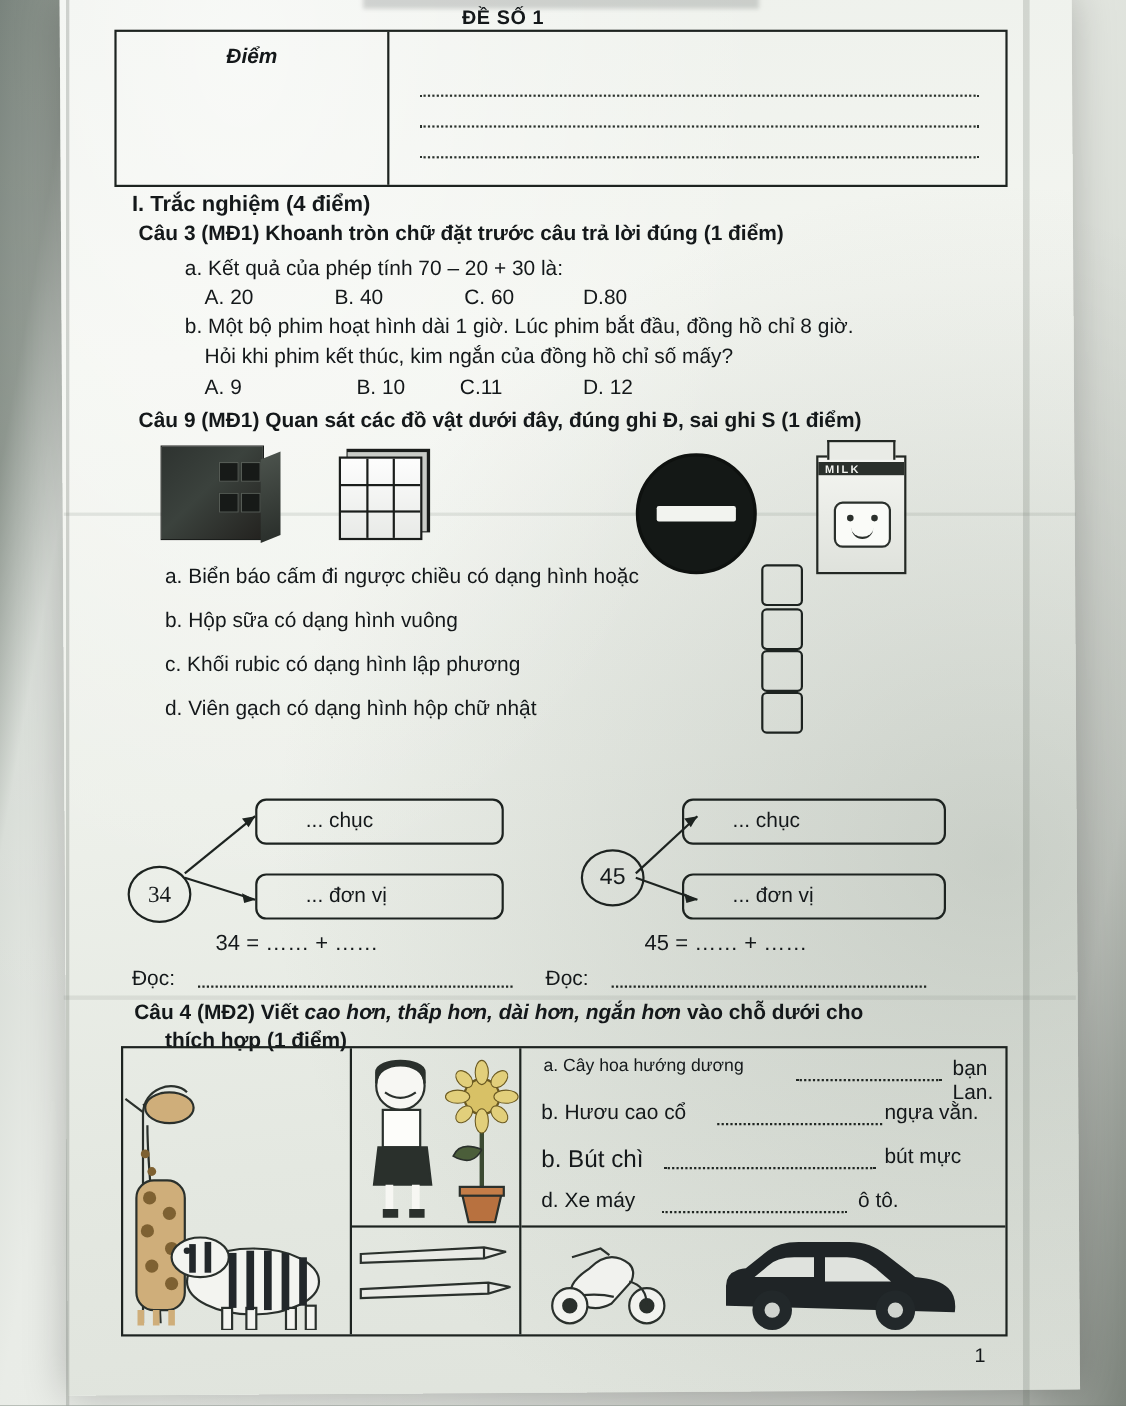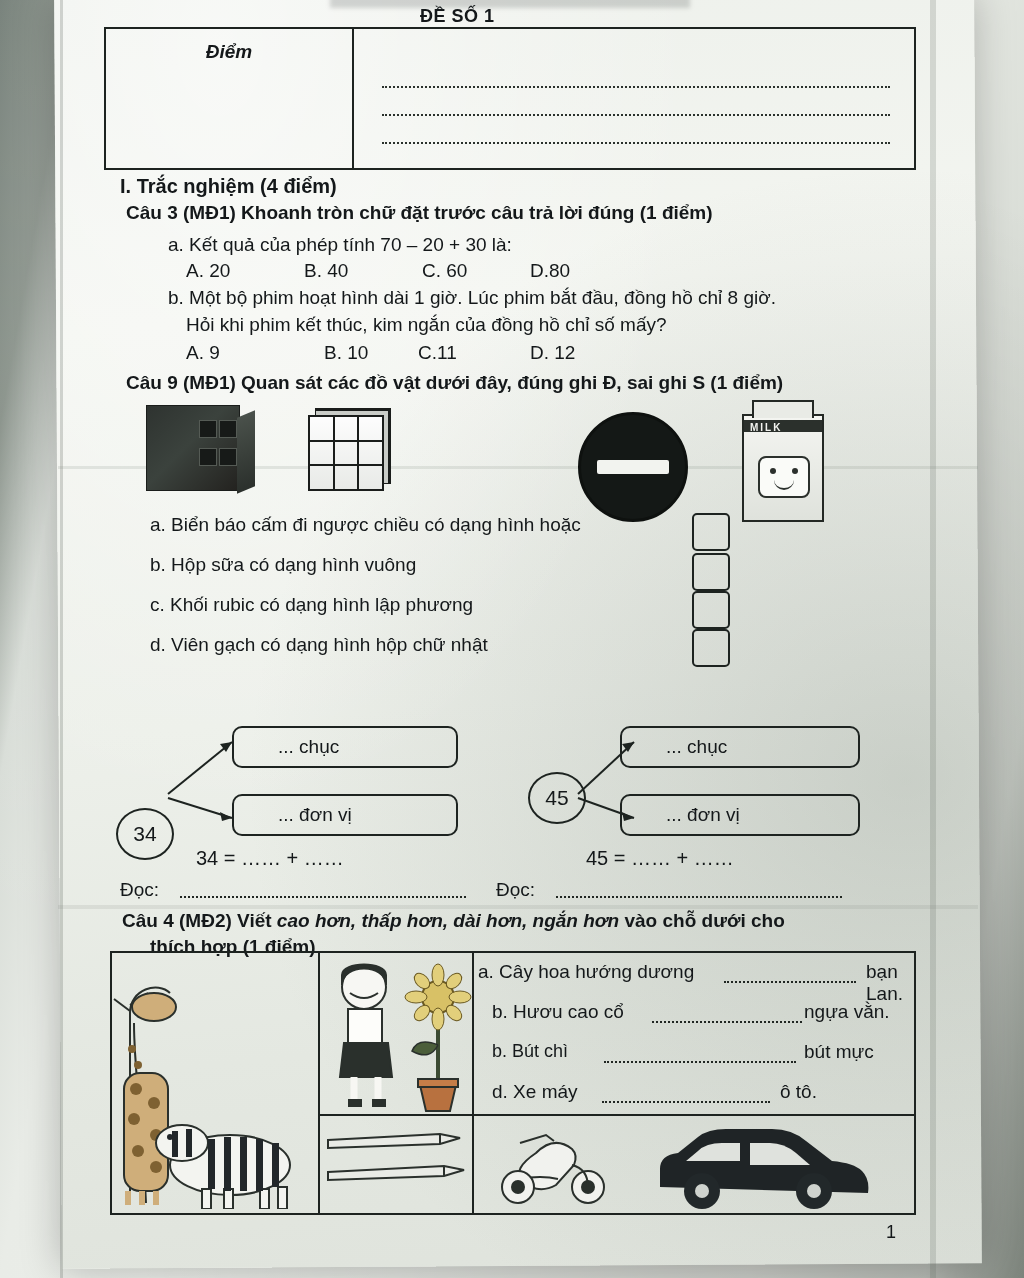--- a/index.html
+++ b/index.html
@@ -308,21 +308,21 @@
     <div class="t" style="left:150px; top:552px;">b. Hộp sữa có dạng hình vuông</div>
     <div class="chk" style="left:692px; top:553px;"></div>
 
     <div class="t" style="left:150px; top:592px;">c. Khối rubic có dạng hình lập phương</div>
     <div class="chk" style="left:692px; top:591px;"></div>
 
     <div class="t" style="left:150px; top:632px;">d. Viên gạch có dạng hình hộp chữ nhật</div>
     <div class="chk" style="left:692px; top:629px;"></div>
 
 
-    <div class="circ" style="left:116px; top:808px;">34</div>
+    <div class="circ" style="left:116px; top:787px;font-family:Liberation Serif, serif;">34</div>
     <div class="rbox" style="left:232px; top:726px; width:178px;">... chục</div>
     <div class="rbox" style="left:232px; top:794px; width:178px;">... đơn vị</div>
     <svg class="arrow" style="left:160px; top:726px;" width="90" height="110">
       <line x1="8" y1="68" x2="72" y2="16" stroke="#1d2320" stroke-width="2"></line>
       <polygon points="72,16 60,18 66,26" fill="#1d2320"></polygon>
       <line x1="8" y1="72" x2="72" y2="92" stroke="#1d2320" stroke-width="2"></line>
       <polygon points="72,92 60,86 62,95" fill="#1d2320"></polygon>
     </svg>
     <div class="t" style="left:196px; top:845px; font-size:20px;">34 = …… + ……</div>
     <div class="t" style="left:120px; top:877px; font-size:19px;">Đọc:</div>
@@ -429,29 +429,29 @@
             <path d="M8 24 L120 18 L140 22 L120 28 L8 32 Z"></path>
             <path d="M8 56 L124 50 L144 54 L124 60 L8 64 Z"></path>
             <path d="M120 18 L120 28 M124 50 L124 60"></path>
           </g>
         </svg>
       </div>
       <div class="q4split2"></div>
 
       <div class="q4col3">
 
-        <div style="position:absolute; left:4px; top:8px; font-size:19px;">a. Cây hoa hướng dương</div>
+        <div style="position:absolute; left:20px; top:8px; font-size:16px;">a. Cây hoa hướng dương</div>
         <div class="dotrule" style="left:250px; top:28px; width:132px;"></div>
         <div style="position:absolute; left:392px; top:8px; font-size:19px;">bạn Lan.</div>
 
         <div style="position:absolute; left:18px; top:48px; font-size:19px;">b. Hươu cao cổ</div>
         <div class="dotrule" style="left:178px; top:68px; width:150px;"></div>
         <div style="position:absolute; left:330px; top:48px; font-size:19px;">ngựa vằn.</div>
 
-        <div style="position:absolute; left:18px; top:88px; font-size:18px;">b. Bút chì</div>
+        <div style="position:absolute; left:18px; top:88px; font-size:22px;">b. Bút chì</div>
         <div class="dotrule" style="left:130px; top:108px; width:192px;"></div>
         <div style="position:absolute; left:330px; top:88px; font-size:19px;">bút mực</div>
 
         <div style="position:absolute; left:18px; top:128px; font-size:19px;">d. Xe máy</div>
         <div class="dotrule" style="left:128px; top:148px; width:168px;"></div>
         <div style="position:absolute; left:306px; top:128px; font-size:19px;">ô tô.</div>
 
         <svg style="position:absolute; left:10px; top:164px;" width="430" height="94" viewBox="0 0 430 94">
           <g stroke="#2a302c" stroke-width="2" fill="#f1f2ee">
             <path d="M52 36 q18 -18 36 -4 q6 6 2 16 l-18 20 q-18 10 -34 -4 q-10 -12 14 -28 Z"></path>

